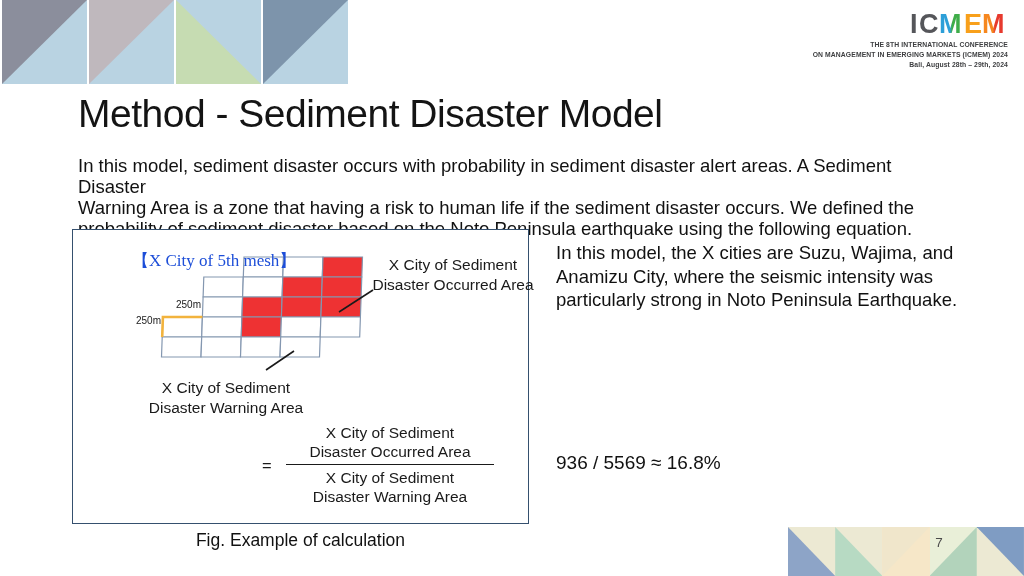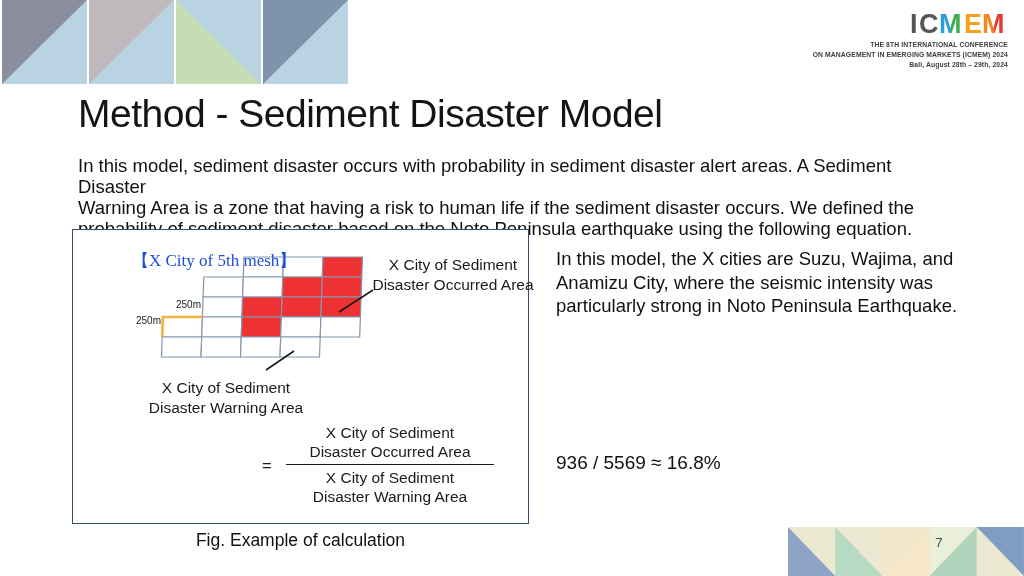--- a/index.html
+++ b/index.html
@@ -45,21 +45,21 @@
   .eq-lhs{position:absolute;left:17px;top:219px;font-size:16.5px;line-height:24px;color:#1a1a1a;}
   .eq-equals{position:absolute;left:189px;top:226px;font-size:16.5px;color:#1a1a1a;}
   .eq-frac{position:absolute;left:213px;top:193px;width:208px;text-align:center;}
   .eq-num,.eq-den{font-size:15.5px;line-height:19px;color:#1a1a1a;}
   .eq-bar{height:0;border-top:1.6px solid #1a1a1a;margin:3px 0 3px 0;}
 
   .fig-caption{position:absolute;left:72px;top:530px;width:457px;text-align:center;
                font-size:17.5px;color:#111;}
 
   
-  .right-panel{position:absolute;left:556px;top:247px;width:412px;font-size:18.5px;
+  .right-panel{position:absolute;left:556px;top:241px;width:412px;font-size:18.5px;
                line-height:23.5px;color:#111;}
   .right-panel p{margin:0;}
   .right-panel .para2{margin-top:24px;}
   .result{position:absolute;left:556px;top:452px;width:400px;
           font-size:19px;color:#111;}
 
   .page-number{position:absolute;left:928px;top:535px;width:22px;text-align:center;
                font-size:13.5px;color:#4a4a4a;}
 </style>
 </head>

